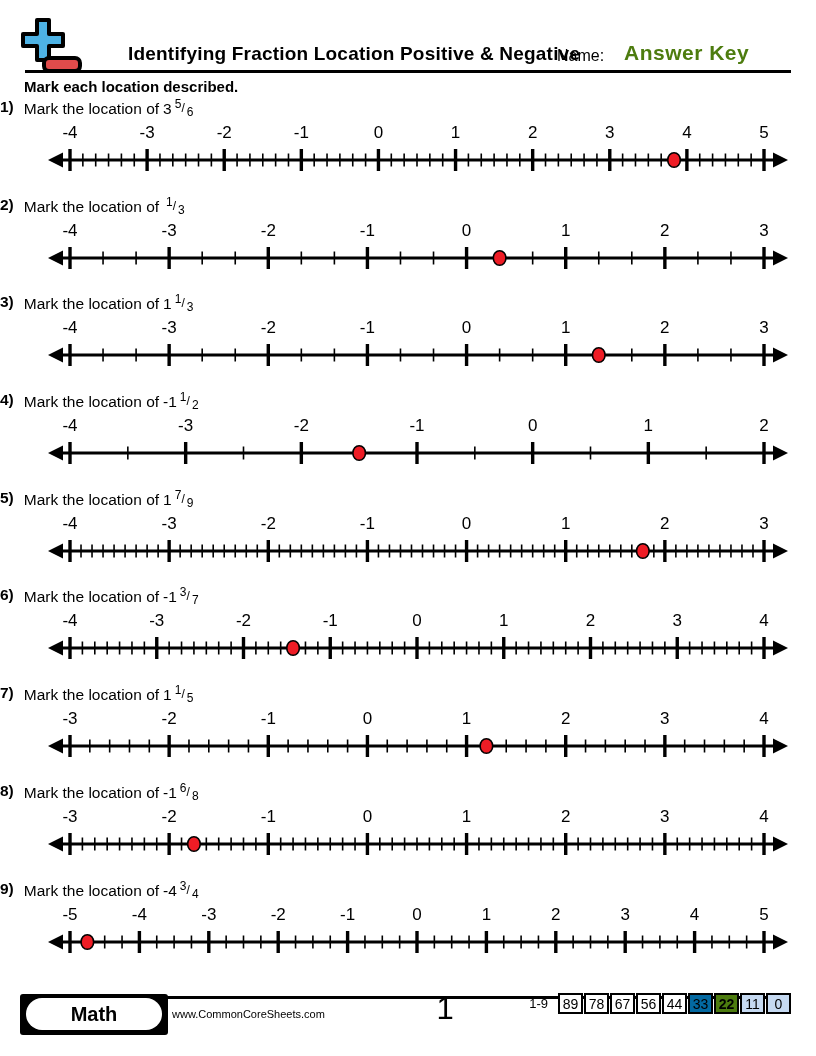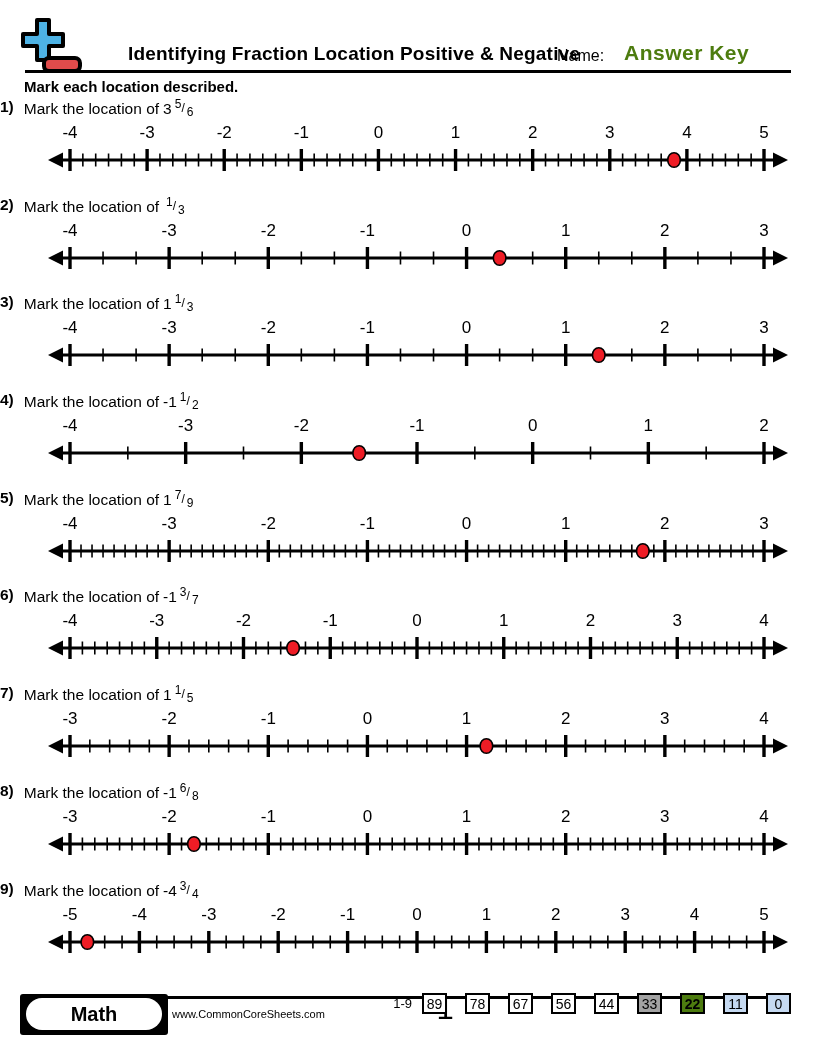--- a/index.html
+++ b/index.html
@@ -47,21 +47,21 @@
   .subject-pill {
     position: absolute; left: 6px; top: 4px; right: 6px; bottom: 5px;
     background: #fff; border-radius: 16px;
     display: flex; align-items: center; justify-content: center;
     font-size: 20px; font-weight: bold;
   }
   .website { position: absolute; left: 172px; top: 18px; font-size: 11px; }
   .page-number { position: absolute; left: 400px; top: 1px; width: 90px; text-align: center; font-size: 31px; }
   .score-table { position: absolute; right: 25px; top: 3px; display: flex; align-items: center; }
   .score-range { font-size: 13px; margin-right: 10px; }
-  .score-cells { display: flex; gap: 18px; }
+  .score-cells { display: flex; gap: 1px; }
   .score-cell {
     min-width: 25px; height: 21px; padding: 0 2px;
     border: 2px solid #000; background: #fff;
     display: flex; align-items: center; justify-content: center;
     font-size: 14px;
   }
 </style>
 </head>
 <body>
 
@@ -641,21 +641,21 @@
     <div class="website">www.CommonCoreSheets.com</div>
     <div class="page-number">1</div>
     <div class="score-table">
       <span class="score-range">1-9</span>
       <div class="score-cells" id="score-cells">
           <div class="score-cell">89</div>
           <div class="score-cell">78</div>
           <div class="score-cell">67</div>
           <div class="score-cell">56</div>
           <div class="score-cell">44</div>
-          <div class="score-cell" style="background: #a3a3a3;">33</div>
+          <div class="score-cell" style="background: #0369a1;">33</div>
           <div class="score-cell" style="background: #4d7c0f; font-weight: bold;">22</div>
           <div class="score-cell" style="background: rgb(197, 217, 241);">11</div>
           <div class="score-cell" style="background: rgb(197, 217, 241);">0</div>
         </div>
     </div>
   </div>
 
 </div>
 
 </body></html>

